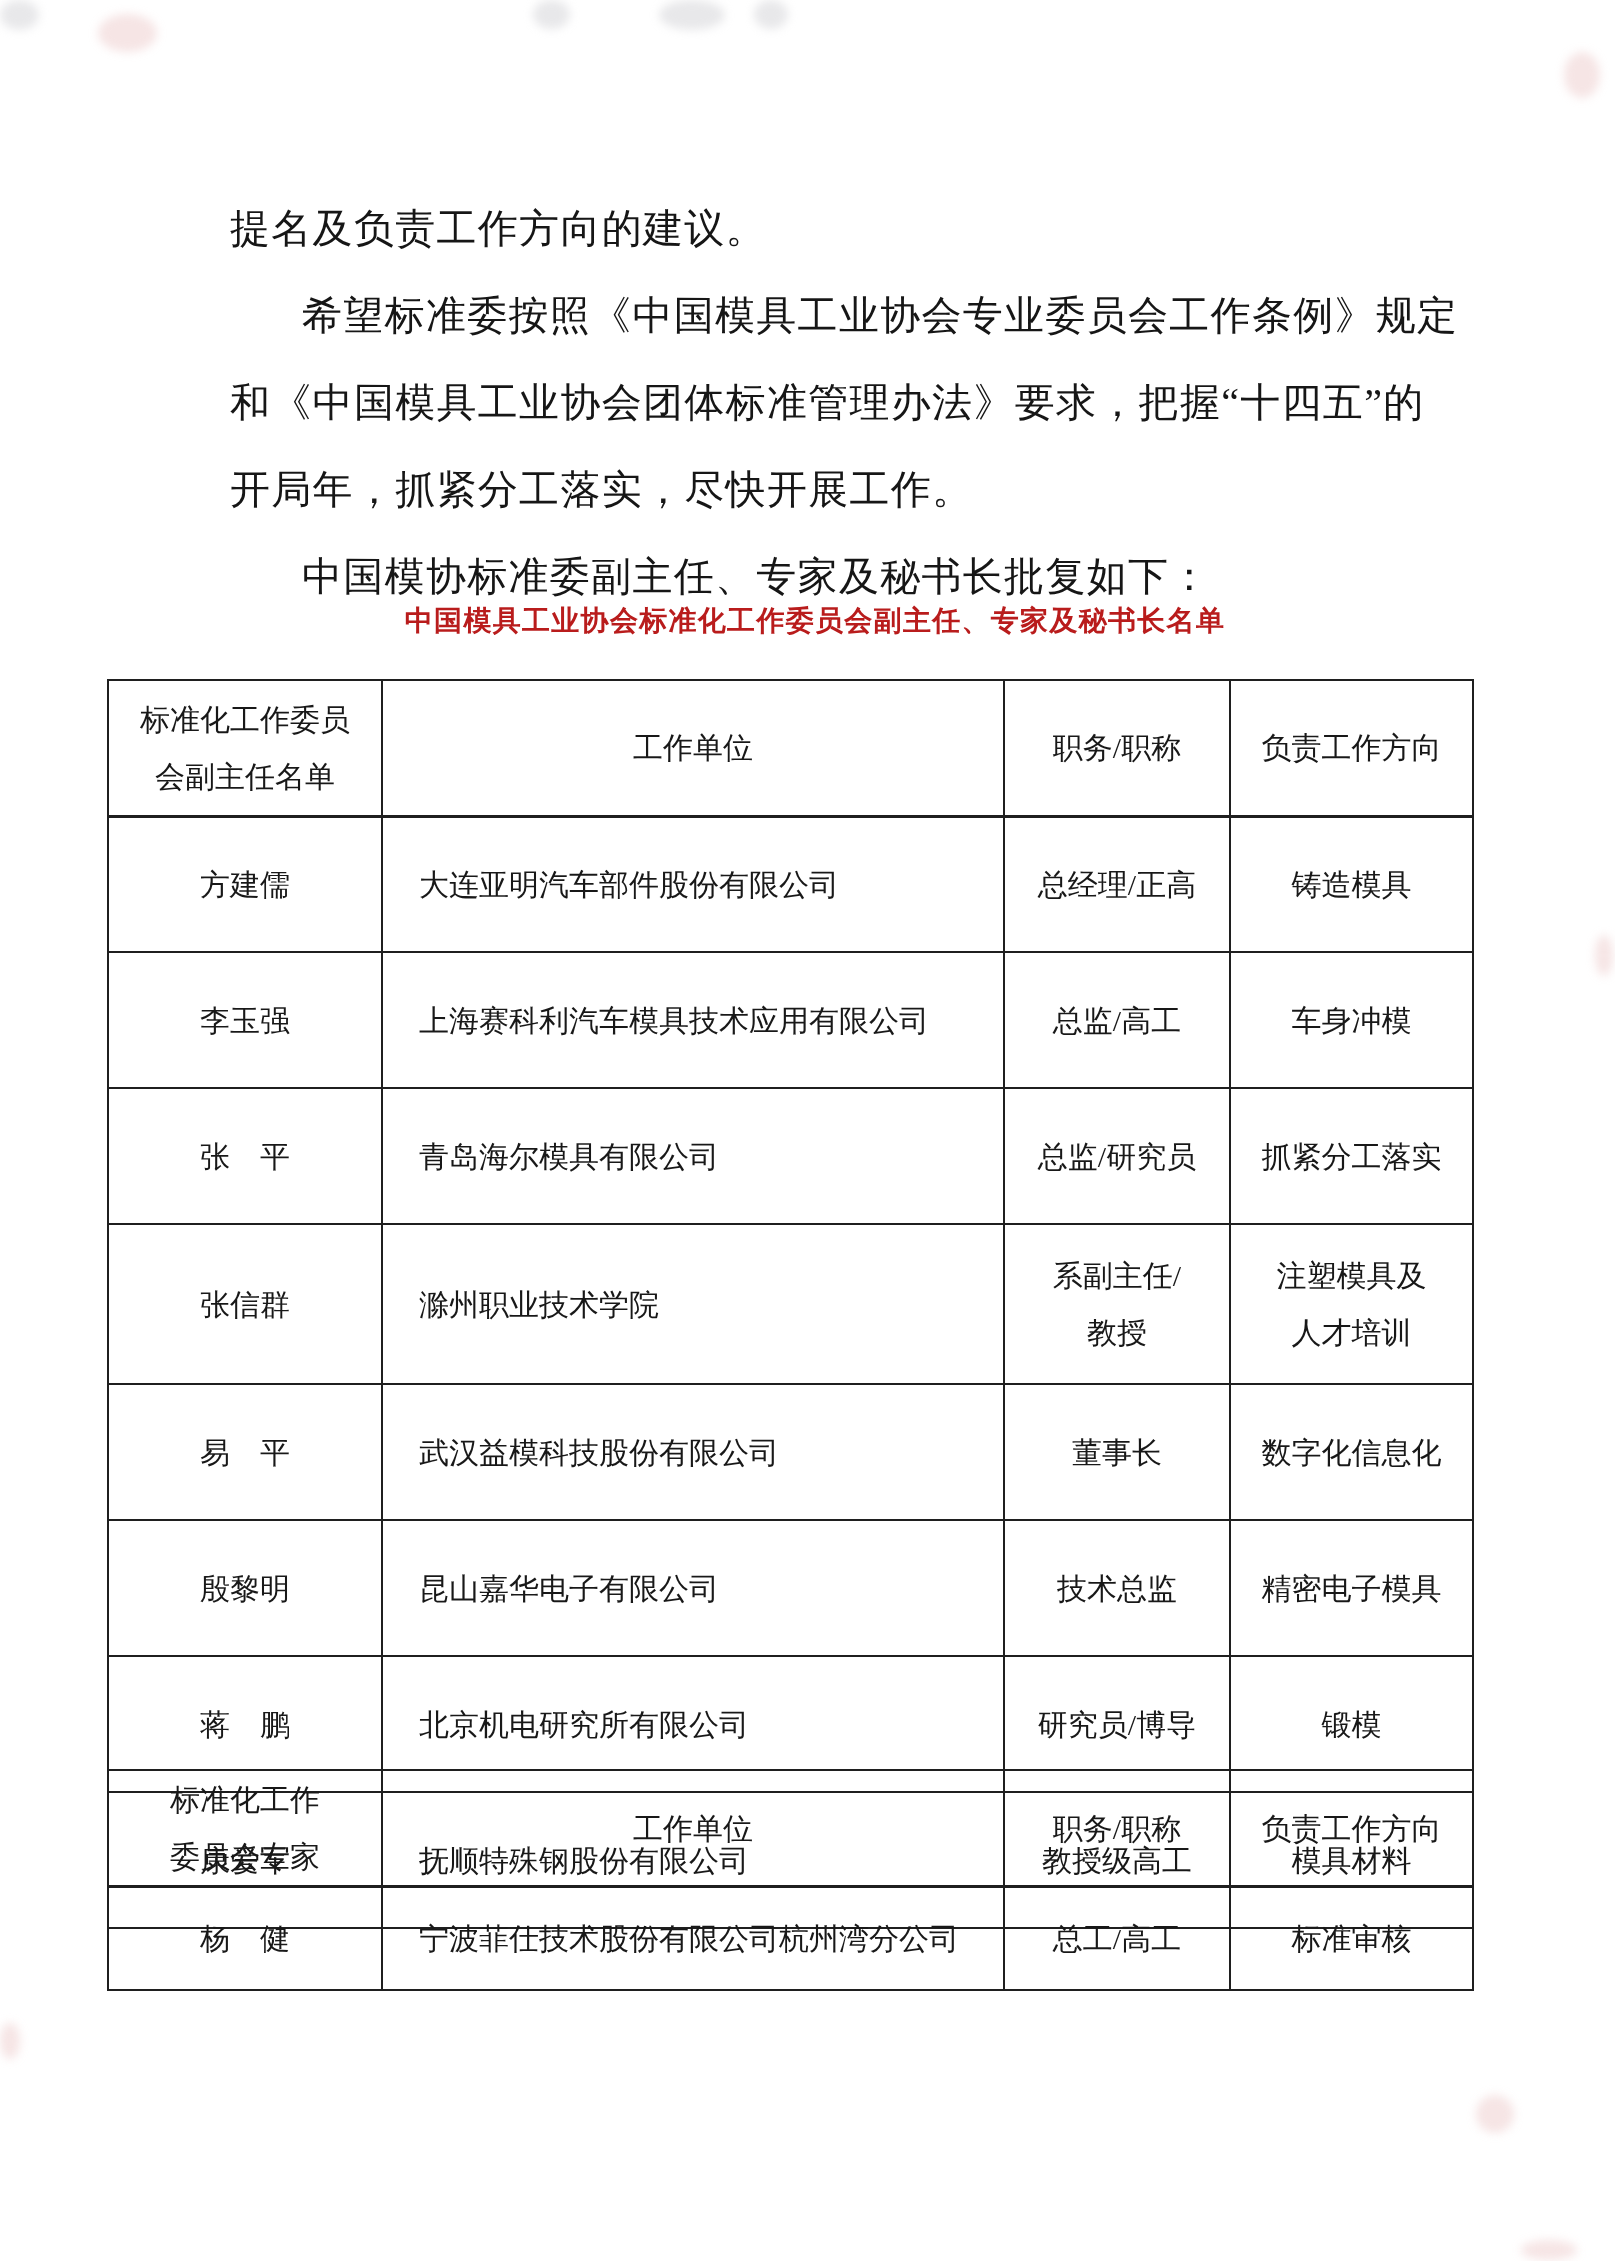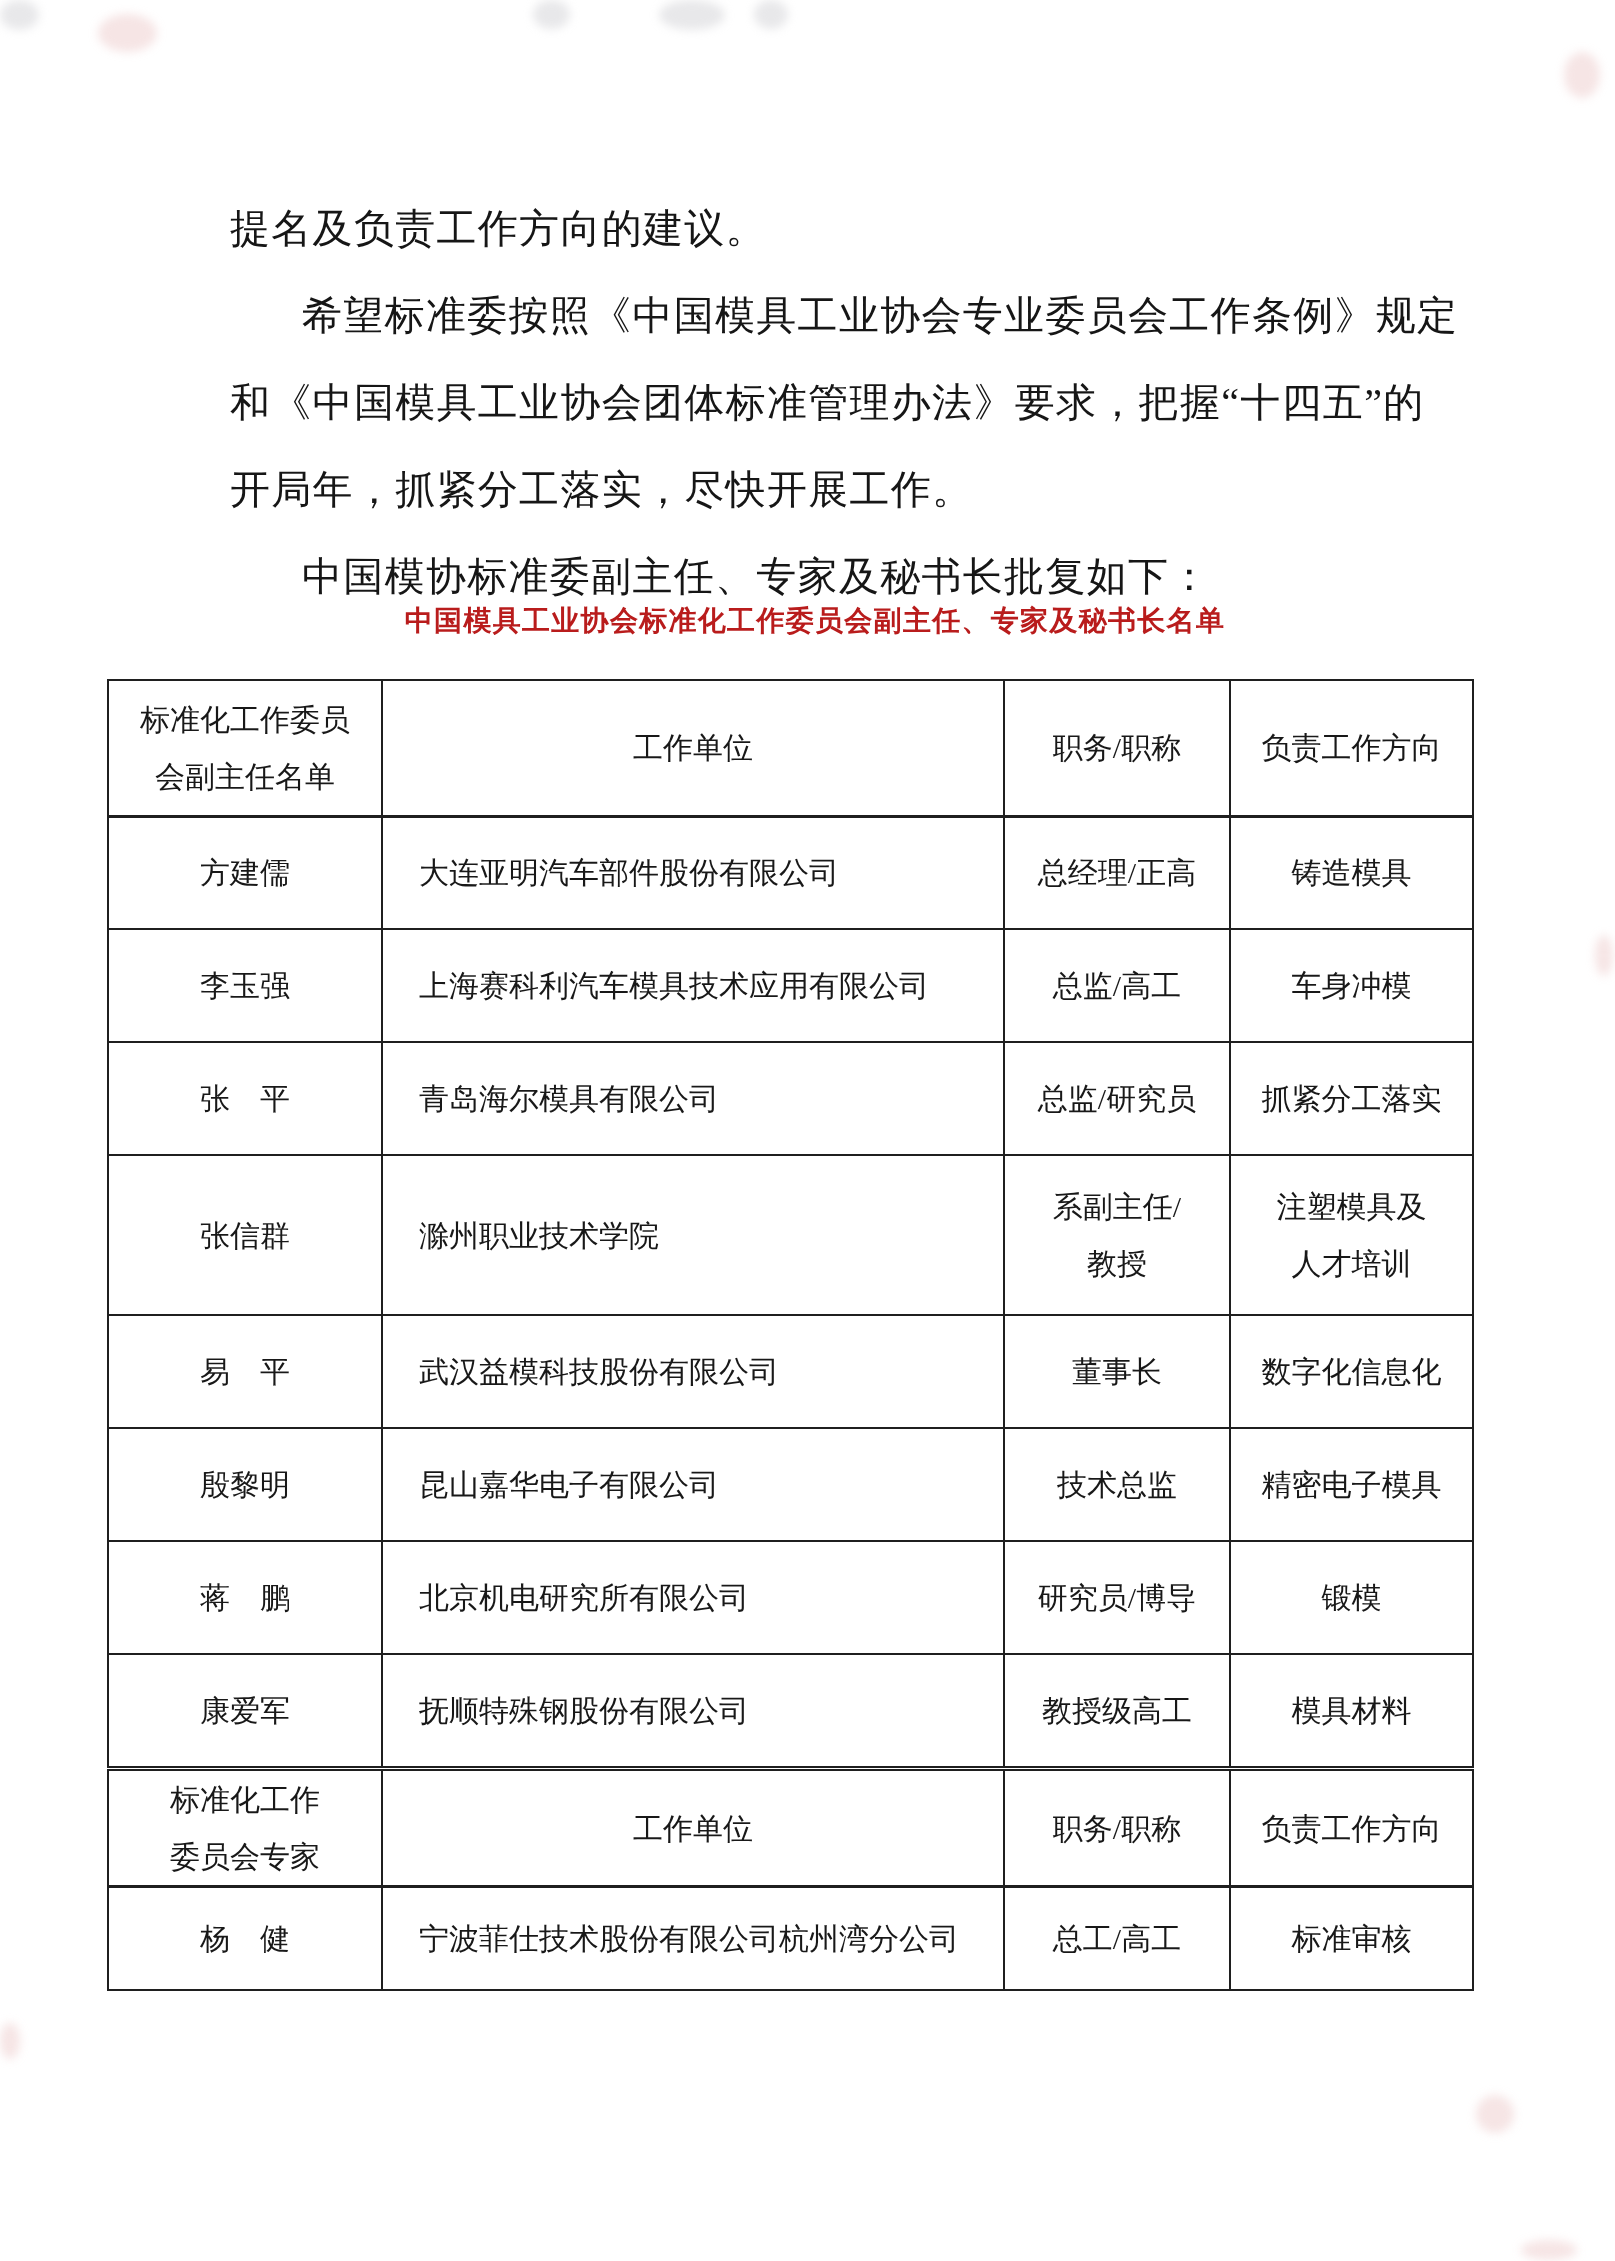--- a/index.html
+++ b/index.html
@@ -66,21 +66,21 @@
     vertical-align:middle;
     font-weight:normal;
     white-space:pre-line;
     line-height:1.9;
   }
   .tbl thead th { border-bottom-width:3.3px; }
   .tbl td.unit { text-align:left; padding-left:36px;margin-top:44px; }
 
   
   #table1 tr.hdr  { height:136px;padding-left:44px; }
-  #table1 tr.std  { height:113px; }
+  #table1 tr.std  { height:136px; }
   #table1 tr.tall { height:160px; }
   #table2 tr.hdr  { height:112px; }
   #table2 tr.r1   { height:103px; }
   #table2 tr.r2   { height:99px; }
 
   
   .artifact { position:absolute; border-radius:50%; filter:blur(4.6px); pointer-events:none; }
   .a-gray  { background:rgba(190,190,195,0.35); }
   .a-pink  { background:rgba(225,170,170,0.30); }
   .a1 { left:0px;    top:0px;    width:39px;  height:30px; }

